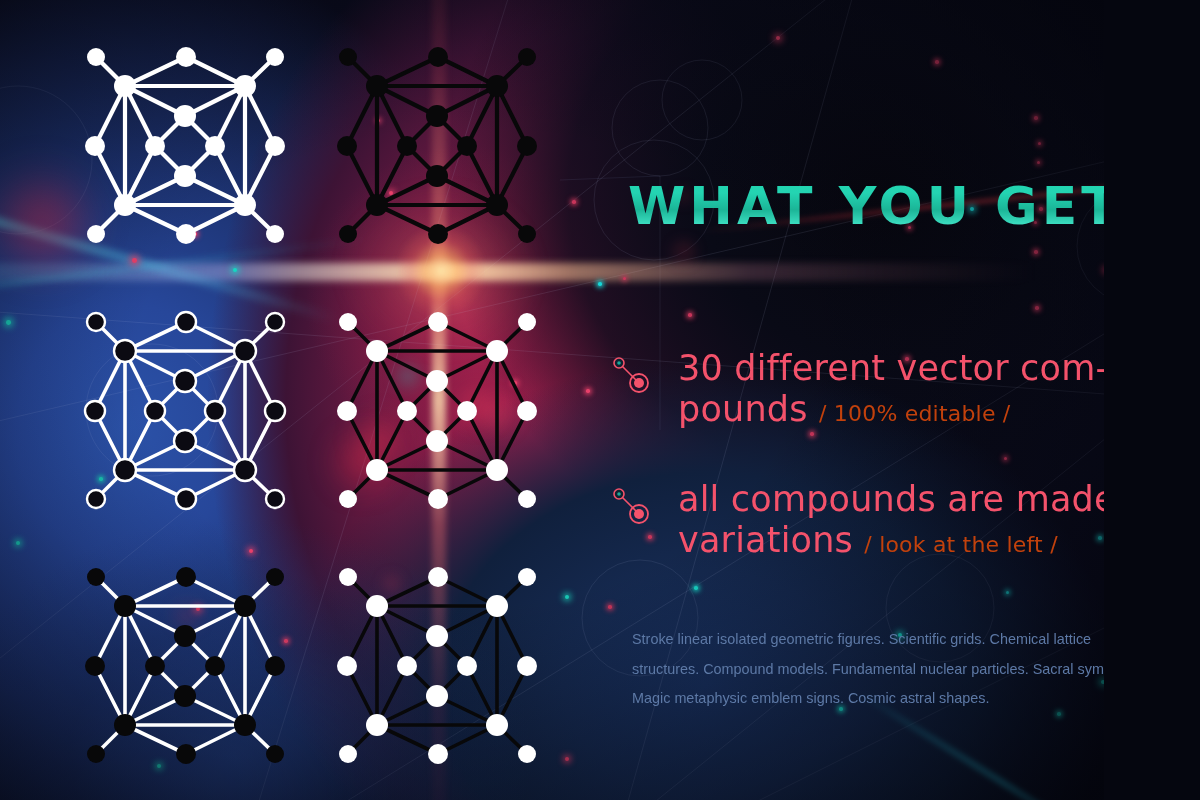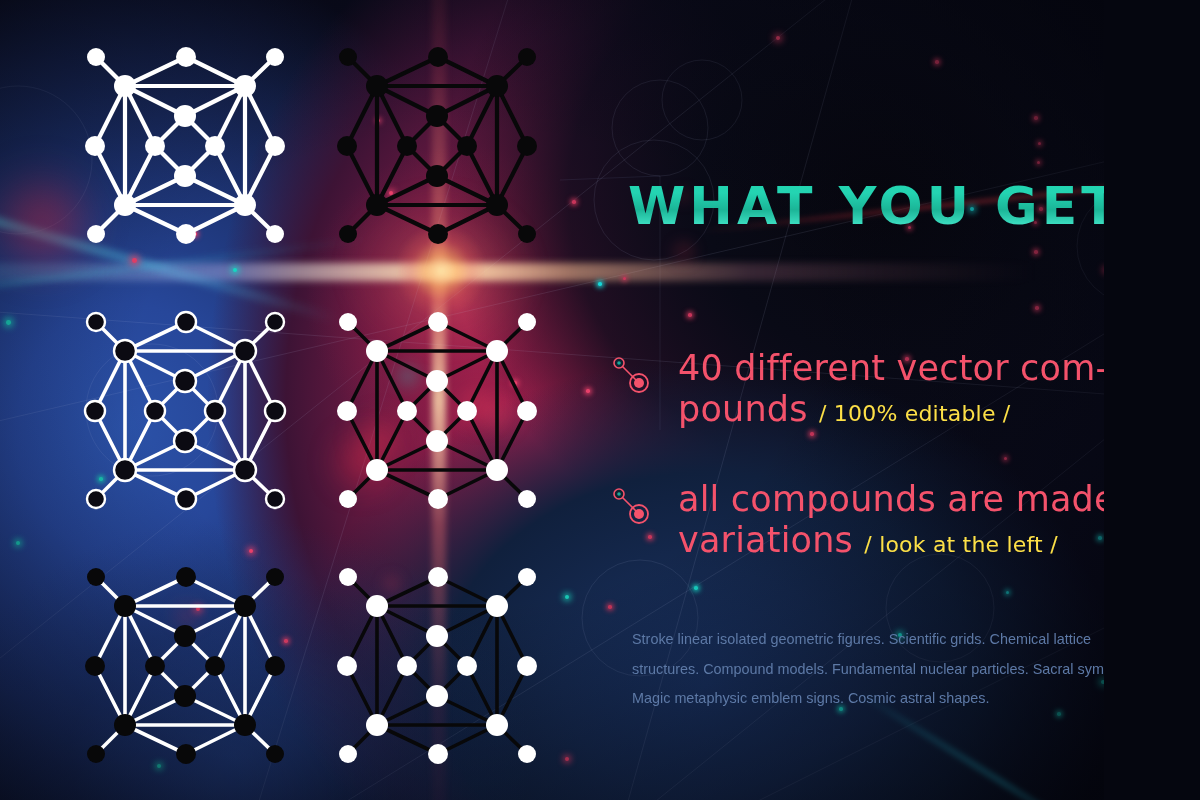--- a/index.html
+++ b/index.html
@@ -151,21 +151,21 @@
     margin-left:68px;
     color:#f4526b;
     font-size:35px;
     line-height:1.18;
     font-family:"DejaVu Sans", sans-serif;
     font-weight:normal;
     letter-spacing:.2px;
   }
   .b-note{
     font-size:22px;
-    color:#fde047;
+    color:#c2410c;
     letter-spacing:.2px;
     white-space:nowrap;
   }
 
   .body-copy{
     position:absolute; left:22px; top:625px; width:530px;
     color:#5d79a6;
     font-size:14.4px;
     line-height:2.05;
     font-family:Liberation Sans, sans-serif;
@@ -596,21 +596,21 @@
 
     <div class="bullets" id="bullet-list">
         <div class="bullet-row">
           <div class="marker"><svg width="44" height="42" viewBox="0 0 44 42">
               <line x1="9" y1="9" x2="28" y2="28" stroke="#f4526b" stroke-width="1.6"></line>
               <circle cx="9" cy="9" r="5" fill="#0e2230" stroke="#f4526b" stroke-width="1.6"></circle>
               <circle cx="9" cy="9" r="1.8" fill="#1aa89a"></circle>
               <circle cx="29" cy="29" r="9" fill="none" stroke="#f4526b" stroke-width="1.8"></circle>
               <circle cx="29" cy="29" r="5" fill="#f4526b"></circle>
             </svg></div>
-          <div class="b-text"><span>40 different vector com-pounds</span> <span class="b-note">/ 100% editable /</span></div>
+          <div class="b-text"><span>30 different vector com-pounds</span> <span class="b-note">/ 100% editable /</span></div>
         </div>
         <div class="bullet-row">
           <div class="marker"><svg width="44" height="42" viewBox="0 0 44 42">
               <line x1="9" y1="9" x2="28" y2="28" stroke="#f4526b" stroke-width="1.6"></line>
               <circle cx="9" cy="9" r="5" fill="#0e2230" stroke="#f4526b" stroke-width="1.6"></circle>
               <circle cx="9" cy="9" r="1.8" fill="#1aa89a"></circle>
               <circle cx="29" cy="29" r="9" fill="none" stroke="#f4526b" stroke-width="1.8"></circle>
               <circle cx="29" cy="29" r="5" fill="#f4526b"></circle>
             </svg></div>
           <div class="b-text"><span>all compounds are made in 6 variations</span> <span class="b-note">/ look at the left /</span></div>

